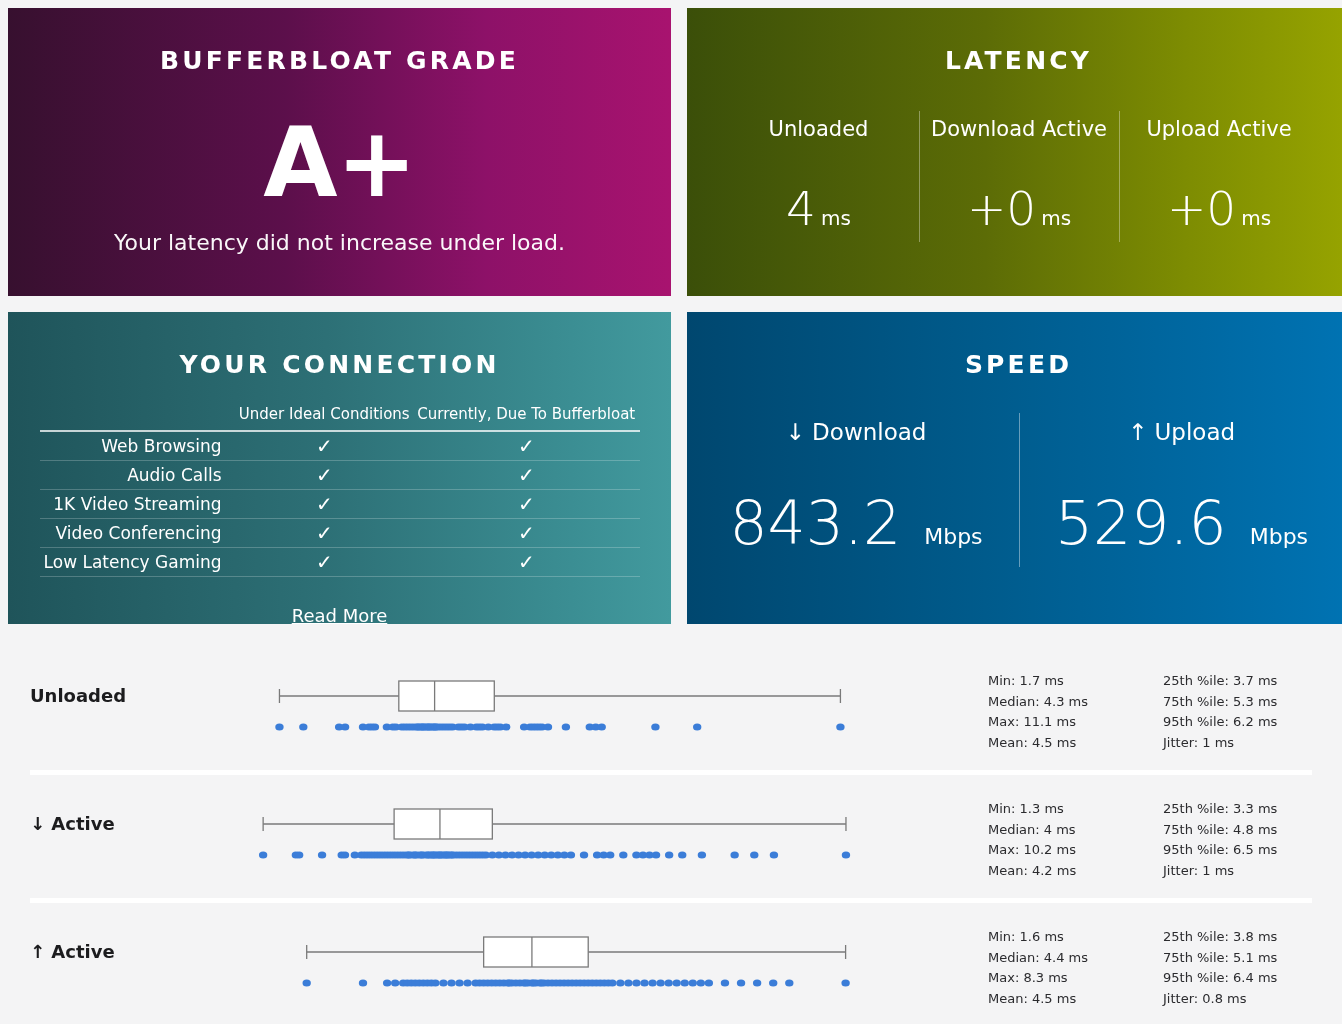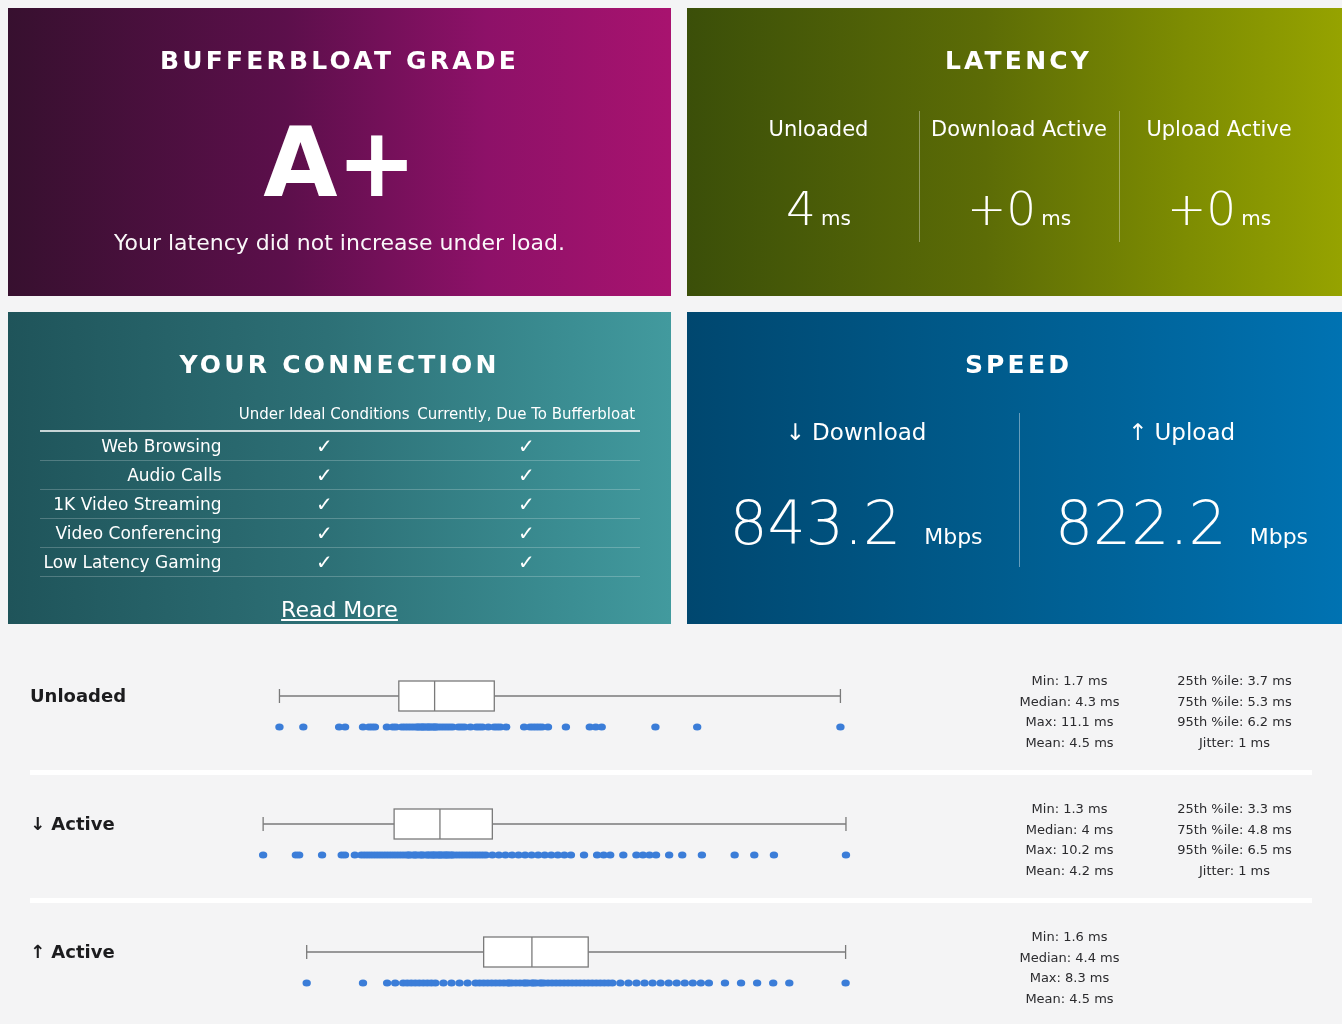--- a/index.html
+++ b/index.html
@@ -75,21 +75,21 @@
     font-size: 15px; font-weight: 400; padding: 0 0 7px 0; text-align: center;
     white-space: nowrap;
   }
   .conn-table th.lead { width: 196px; }
   .conn-table thead tr { border-bottom: 2px solid rgba(255,255,255,.75); }
   .conn-table td { padding: 0; height: 29px; vertical-align: middle; }
   .conn-table tbody tr { border-bottom: 1px solid rgba(255,255,255,.22); }
   .conn-task { font-size: 17px; text-align: right; padding-right: 14px !important; white-space: nowrap; }
   .conn-check { text-align: center; font-size: 20px; font-weight: 700; }
   .read-more {
-    margin-top: 20px; font-size: 22px; color: #fff;
+    margin-top: 28px; font-size: 18px; color: #fff;
     text-decoration: underline; cursor: pointer;
   }
 
   
   .speed-row { margin-top: 34px; display: flex; width: 100%; justify-content: center; }
   .speed-col {
     width: 325px; text-align: center;
     display: flex; flex-direction: column; align-items: center;
     padding: 6px 0 14px 0;
   }
@@ -109,21 +109,21 @@
   }
   .divider {
     position: absolute; left: 30px; width: 1282px; height: 5px;
     background: #ffffff;
   }
   .chartarea { position: absolute; left: 140px; top: 0; width: 790px; height: 128px; }
   .chartarea svg { display: block; }
 
   .stats {
     position: absolute; top: 46px; left: 988px;
-    display: flex; gap: 2px; text-align: center;
+    display: flex; gap: 12px;
   }
   .stats-col { width: 163px; }
   .stat-line {
     font-size: 13px; color: #2b2b2e; line-height: 20.5px;
     white-space: nowrap;
   }
 </style>
 </head>
 <body>
 
@@ -211,21 +211,21 @@
         <div class="speed-col">
           <div class="speed-label">↓ Download</div>
           <div class="speed-valwrap">
             <span class="speed-val">843.2</span>
             <span class="speed-unit">Mbps</span>
           </div>
         </div>
         <div class="speed-col">
           <div class="speed-label">↑ Upload</div>
           <div class="speed-valwrap">
-            <span class="speed-val">822.2</span>
+            <span class="speed-val">529.6</span>
             <span class="speed-unit">Mbps</span>
           </div>
         </div>
       </div>
     </div>
   </div>
 
   <div class="plots">
 
     <div class="plot-row" style="top:0px;">
@@ -523,16 +523,22 @@
             </g>
           </svg>
         </div>
       <div class="stats">
         <div class="stats-col">
           <div class="stat-line">Min: 1.6 ms</div>
           <div class="stat-line">Median: 4.4 ms</div>
           <div class="stat-line">Max: 8.3 ms</div>
           <div class="stat-line">Mean: 4.5 ms</div>
         </div>
+        <div class="stats-col">
+          <div class="stat-line">25th %ile: 3.8 ms</div>
+          <div class="stat-line">75th %ile: 5.1 ms</div>
+          <div class="stat-line">95th %ile: 6.4 ms</div>
+          <div class="stat-line">Jitter: 0.8 ms</div>
+        </div>
       </div>
     </div>
   </div>
 </div>
 
 </body></html>

